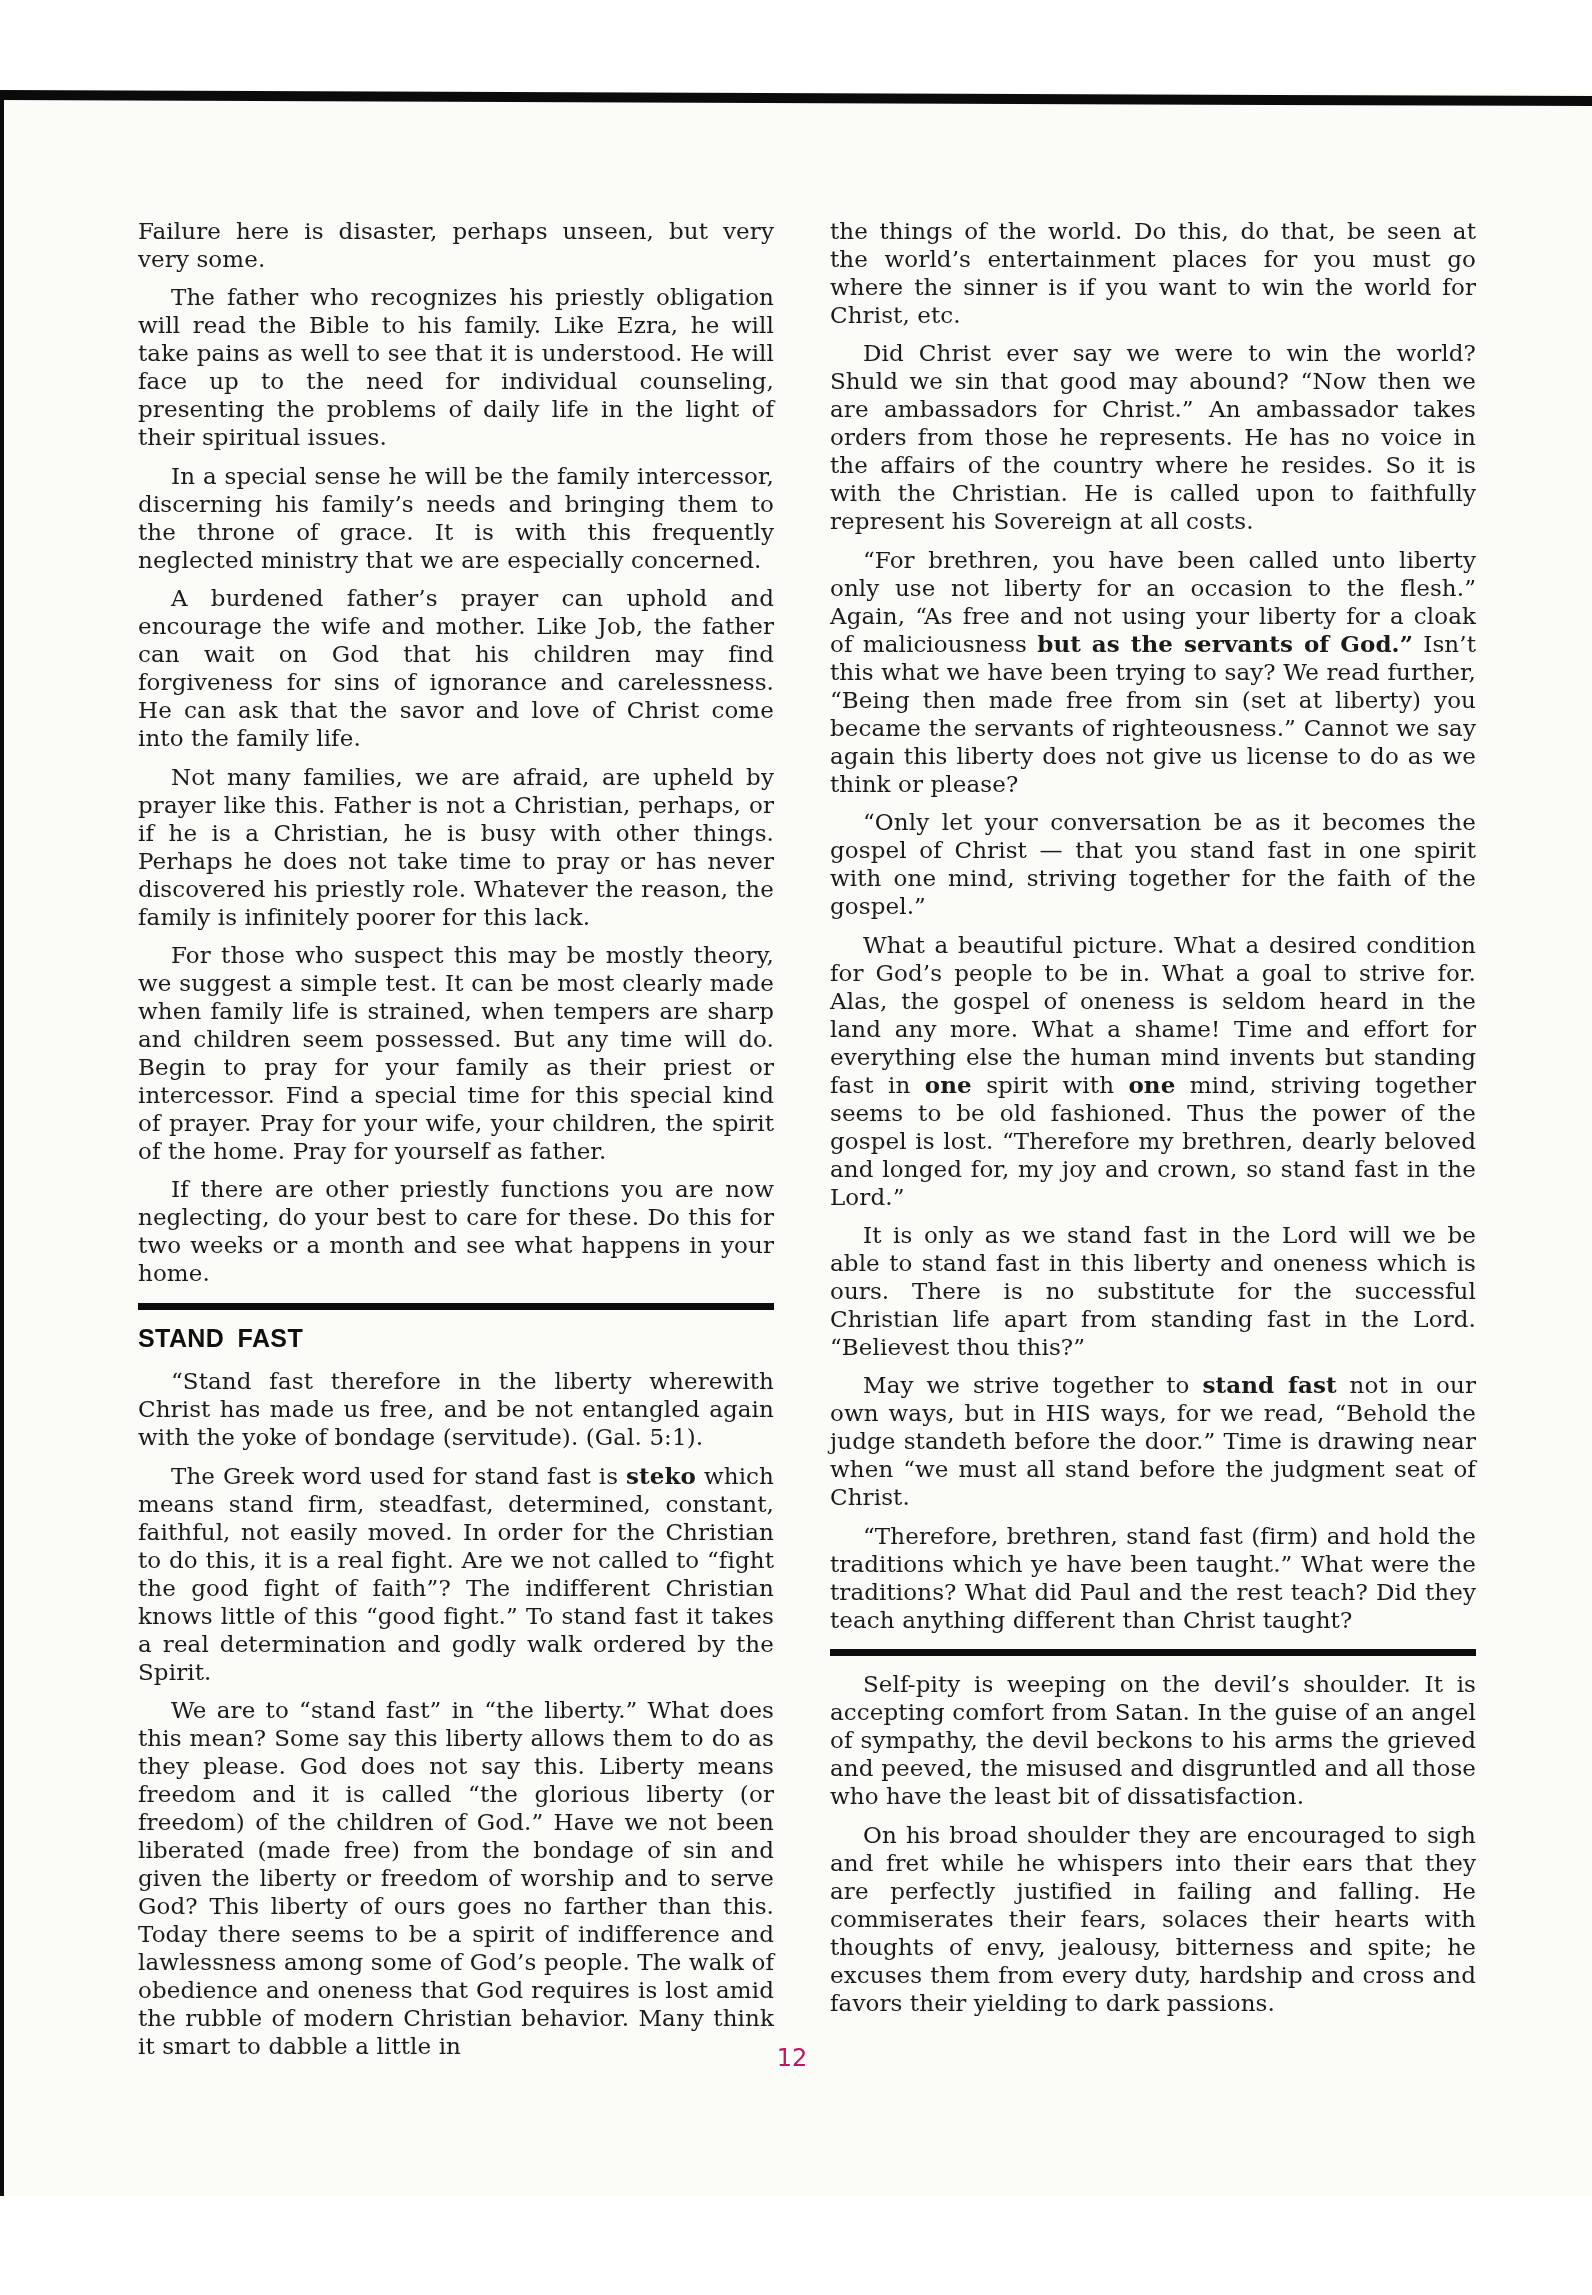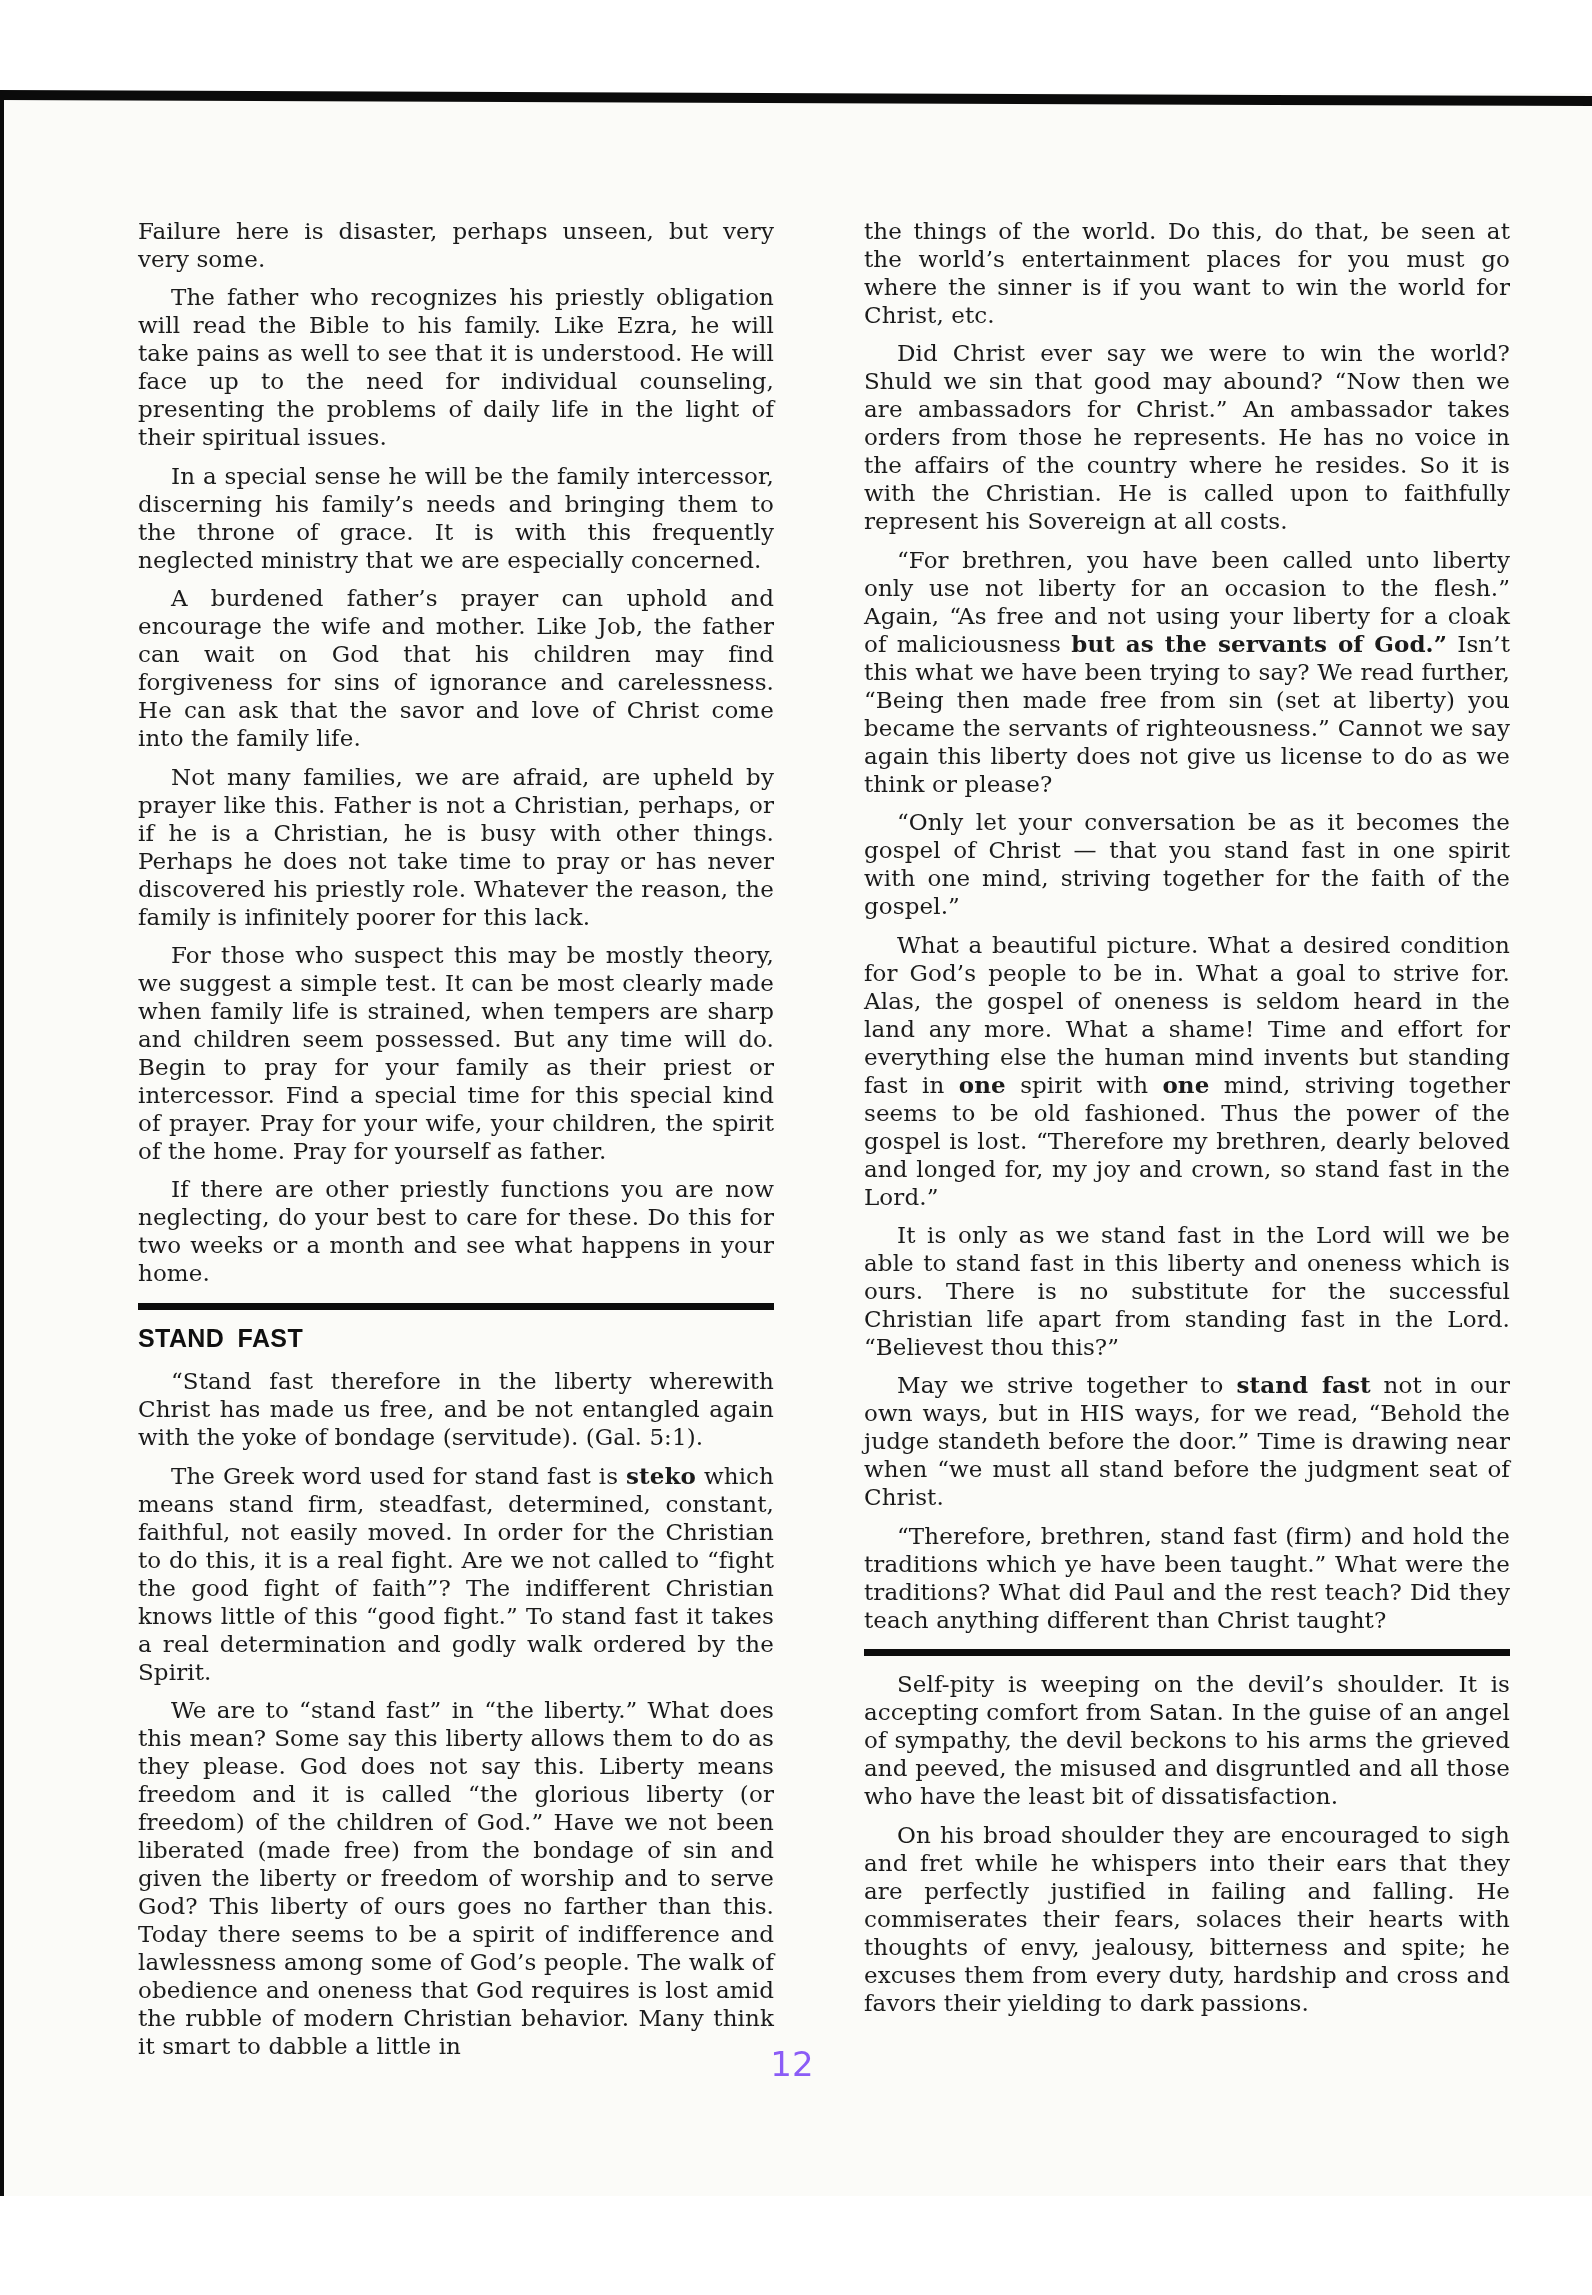--- a/index.html
+++ b/index.html
@@ -28,21 +28,21 @@
     background:#0b0b0b;
   }
   .col {
     position:absolute; top:217px;
     font-size:23px; line-height:28px;
     text-align:justify;
     color:#1b1b1b;
     letter-spacing:0.1px;
   }
   .col-left  { left:138px; width:636px; }
-  .col-right { left:864px; width:646px; }
+  .col-right { left:830px; width:646px; }
   .col p { margin:0 0 10.4px 0; text-indent:33px; }
   .col p.cont { text-indent:0; }
   .col b { font-weight:bold; }
   .rule {
     height:7px; background:#0d0d0d;
     margin:15.5px 0 14px 0;
   }
   h2.section-heading {
     font-family:"Liberation Sans", sans-serif;
     font-size:25px; font-weight:700;
@@ -56,22 +56,22 @@
     font-size:23px;
     padding-right:24px;
     margin:3.5px 0 8.6px 0;
     text-indent:0;
   }
   .page-number {
     position:absolute; top:2044px; left:0;
     width:1584px;
     text-align:center;
     font-family:"DejaVu Sans", sans-serif;
-    font-size:34px;
-    color:#8b5cf6;
+    font-size:24px;
+    color:#be185d;
   }
 </style>
 </head>
 <body>
 
 <div class="scan-page"></div>
 <div class="top-edge"></div>
 <div class="left-edge"></div>
 
 <div class="col col-left">

